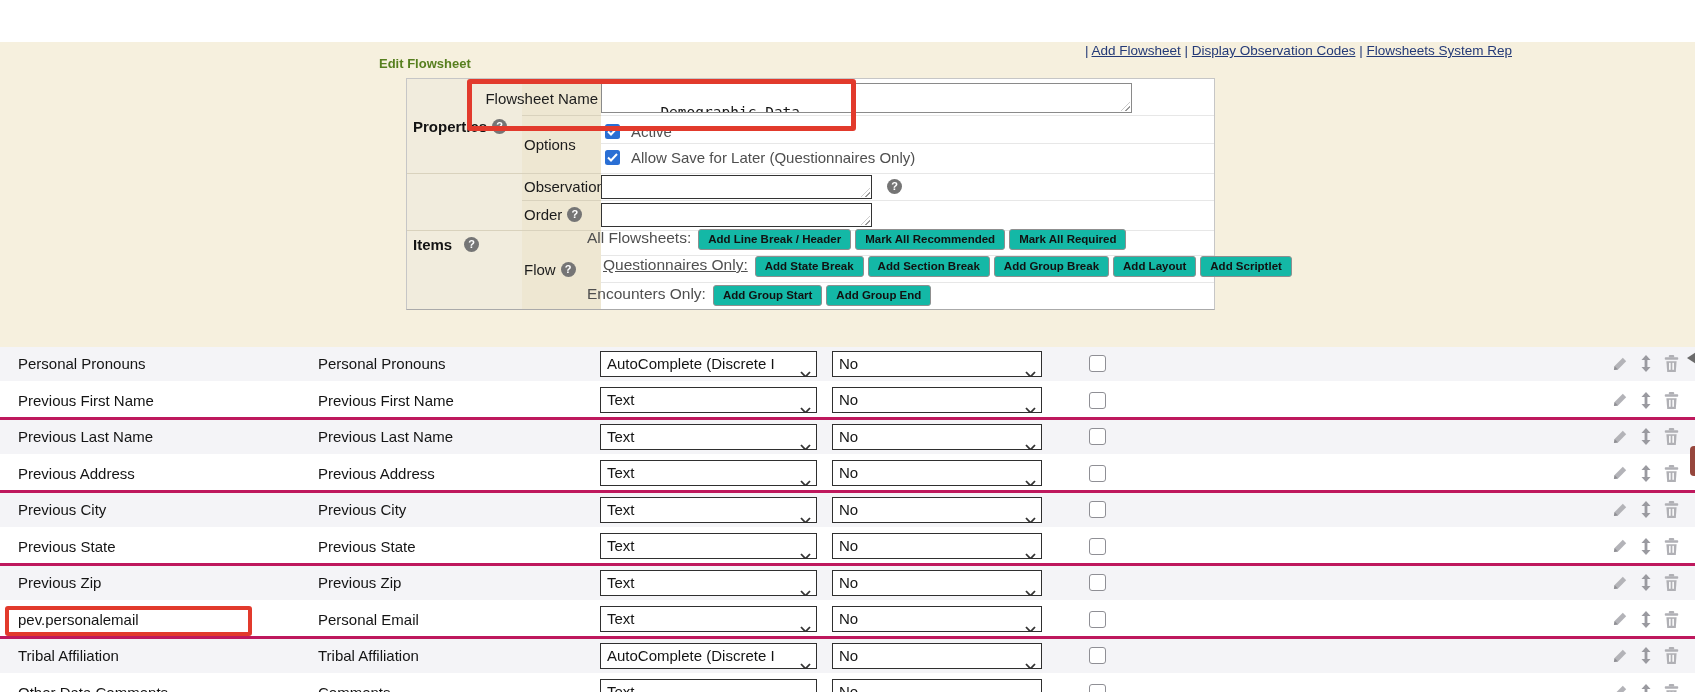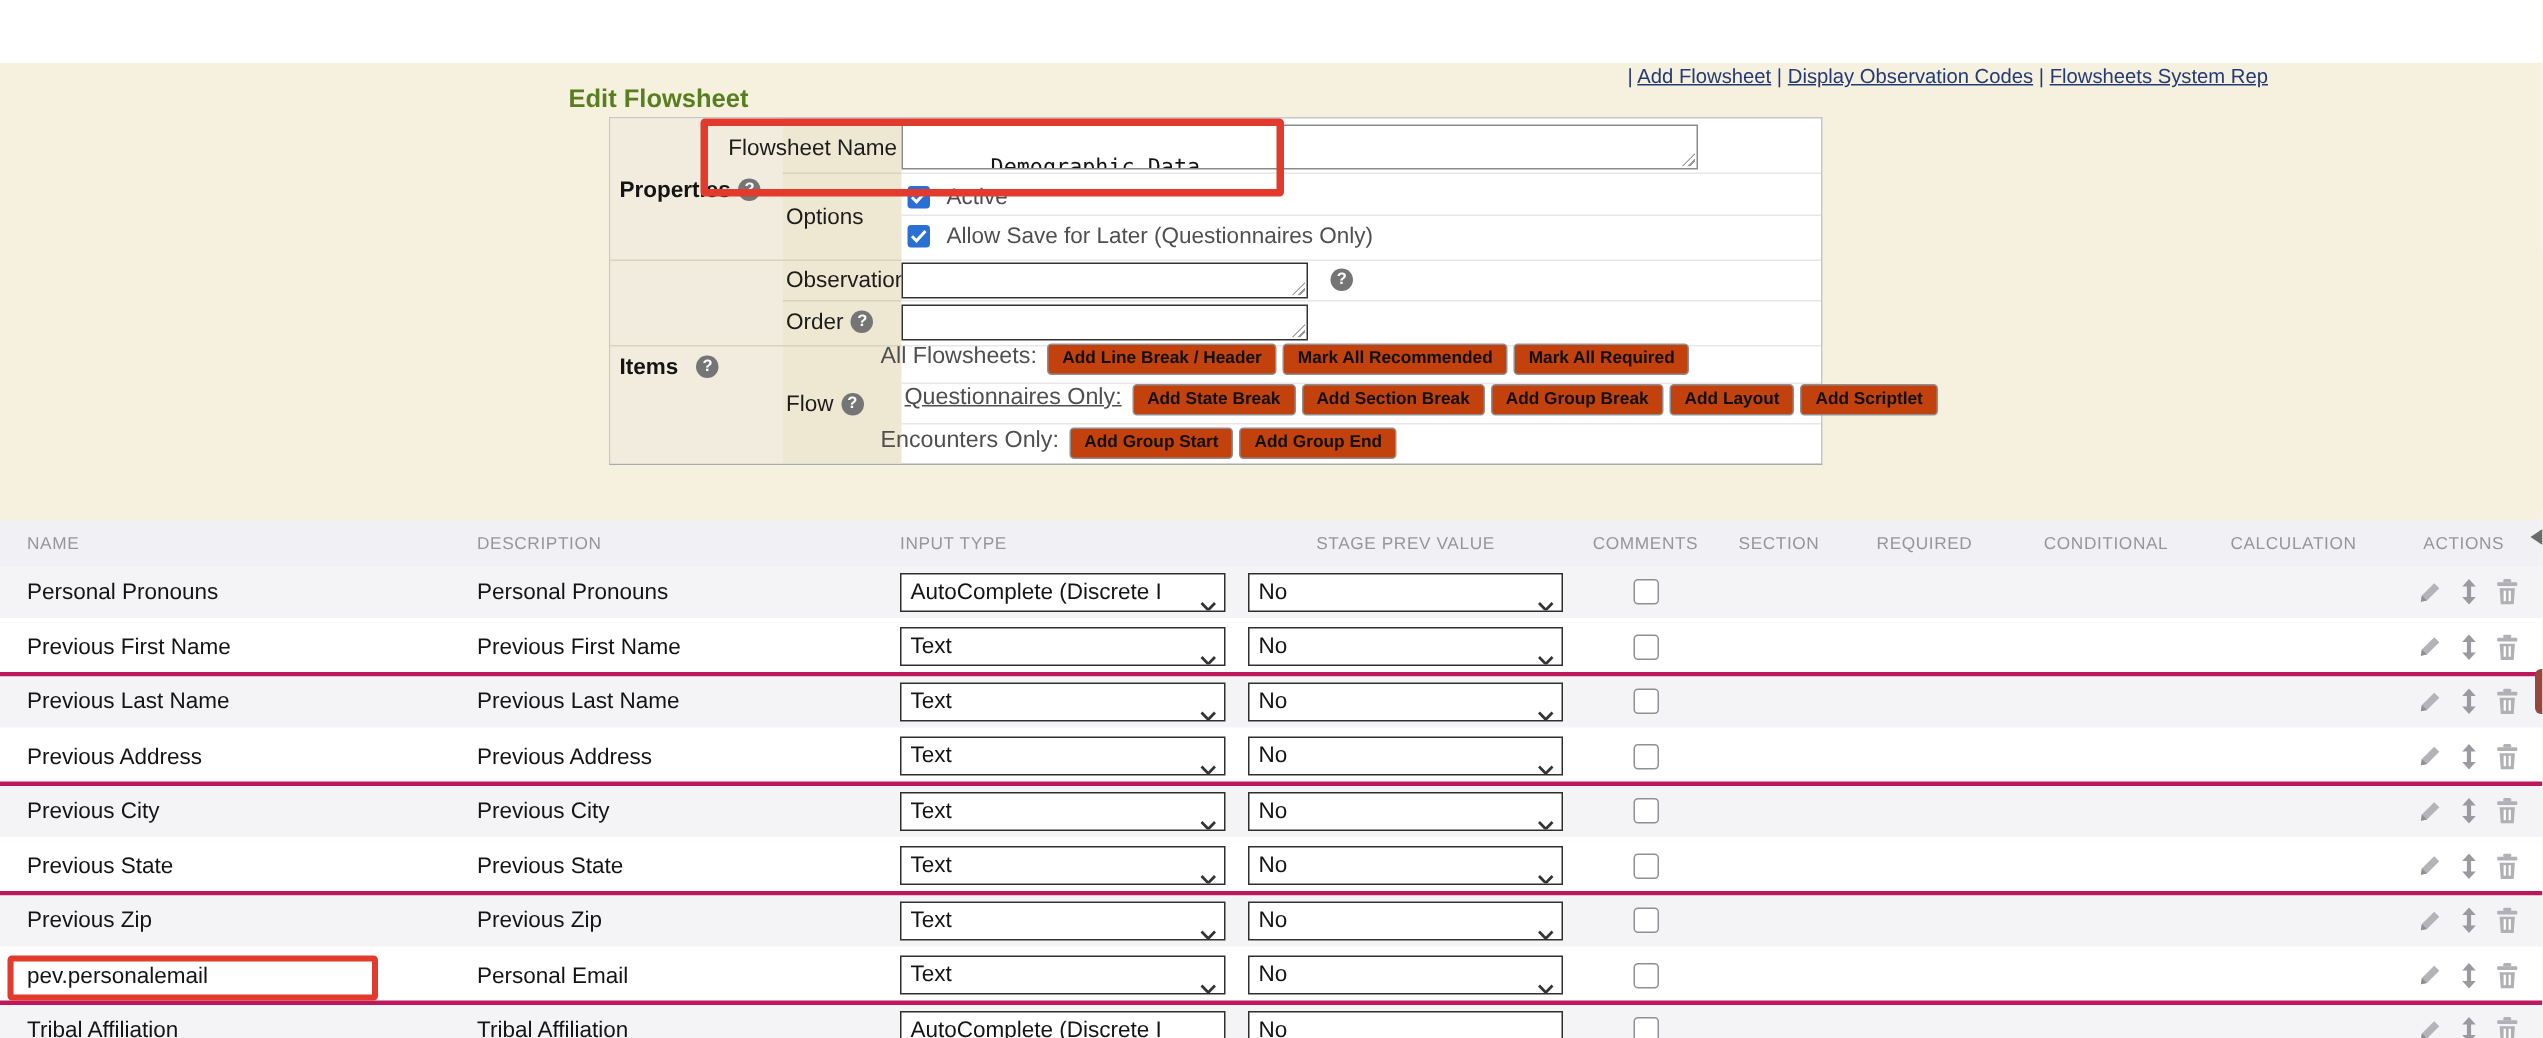--- a/index.html
+++ b/index.html
@@ -10,21 +10,21 @@
   html,body{margin:0;padding:0;}
   #screen{position:relative;width:1695px;height:692px;overflow:hidden;
     background:var(--page_bg);font-family:"Liberation Sans",sans-serif;color:#141414;margin-top:42px;}
 
   
   .toplinks{position:absolute;left:1085px;top:1px;white-space:nowrap;font-size:13.5px;color:var(--link_blue);}
   .toplinks a{color:var(--link_blue);text-decoration:underline;cursor:pointer;}
   .toplinks .sep{text-decoration:none;}
 
   
-  .form-title{position:absolute;left:379px;top:14px;font-size:17px;font-weight:bold;color:var(--title_green);}
+  .form-title{position:absolute;left:379px;top:14px;font-size:13px;font-weight:bold;color:var(--title_green);}
   .form-box{position:absolute;left:406px;top:36px;width:807px;height:230px;background:#fff;
     border:1px solid #c6c6c6;border-bottom-color:#aaa;box-sizing:content-box;}
   .col-group{position:absolute;left:0;top:0;width:115px;height:230px;background:var(--form_label_bg);}
   .col-field{position:absolute;left:115px;top:0;width:79px;height:230px;background:var(--form_field_bg);}
   .ln{position:absolute;height:1px;pointer-events:none;}
   .ln.tan{background:#d9d2bd;} .ln.lite{background:#e7e7e7;}
   .cell-properties{position:absolute;left:6px;top:0;height:94px;display:flex;align-items:center;gap:5px;
     font-weight:bold;font-size:15px;}
   .cell-items{position:absolute;left:6px;top:157px;display:flex;align-items:center;gap:12px;font-weight:bold;font-size:15px;}
   .flabel{position:absolute;font-size:15px;color:#1c1c1c;display:flex;align-items:center;gap:5px;height:16px;}
@@ -46,21 +46,21 @@
   .ta-order{left:194px;top:124px;}
   .obs-help{position:absolute;left:480px;top:100px;}
   .opt-row{position:absolute;display:flex;align-items:center;gap:11px;font-size:15px;color:#4f4f4f;height:17px;}
   .opt-row1{left:198px;top:44px;} .opt-row2{left:198px;top:70px;}
   .cbx-on{width:15px;height:15px;border-radius:2.5px;background:var(--checkbox_blue);
     display:flex;align-items:center;justify-content:center;flex:0 0 auto;cursor:pointer;}
   .flow-row{position:absolute;left:180px;display:flex;align-items:flex-start;gap:4px;height:24px;}
   .flow-row .glabel{font-size:15.5px;color:#4f4f4f;margin-right:3px;white-space:nowrap;}
   .flow-row .glabel.u{text-decoration:underline;padding-left:16px;}
   .flow-a{top:150px;} .flow-b{top:177px;} .flow-c{top:206px;}
-  .btn{display:inline-block;background:#c2410c;border:1px solid #8f8f8f;border-radius:3px;
+  .btn{display:inline-block;background:#14b8a6;border:1px solid #8f8f8f;border-radius:3px;
     font-size:11.5px;font-weight:700;color:#111;padding:3px 9px;line-height:13px;white-space:nowrap;cursor:pointer;}
   .redbox1{position:absolute;left:60px;top:0px;width:379px;height:42px;border:5px solid var(--annotation_red);
     border-radius:3px;pointer-events:none;z-index:6;}
 
   
   .dtable{position:absolute;left:0;top:305px;width:1695px;}
   .grid{display:grid;grid-template-columns:318px 276px 232px 222px 98px 80px 114px 128px 122px 105px;align-items:center;}
   .thead{height:31px;background:var(--table_header_bg);color:#95959a;font-size:11.5px;letter-spacing:.4px;}
   .thead .hc{text-align:center;}
   .thead .h-name{padding-left:18px;} .thead .h-input{padding-left:6px;}
@@ -185,32 +185,20 @@
     <span class="glabel">Encounters Only:</span>
   <span class="btn">Add Group Start</span>
           <span class="btn">Add Group End</span>
         </div>
       </div>
 
     <div class="redbox1"></div>
   </div>
 
   <div class="dtable">
-    <div class="grid thead">
-      <div class="h-name">NAME</div>
-      <div class="h-desc">DESCRIPTION</div>
-      <div class="h-input">INPUT TYPE</div>
-      <div class="hc">STAGE PREV VALUE</div>
-      <div class="hc">COMMENTS</div>
-      <div class="hc">SECTION</div>
-      <div class="hc">REQUIRED</div>
-      <div class="hc">CONDITIONAL</div>
-      <div class="hc">CALCULATION</div>
-      <div class="hc">ACTIONS</div>
-    </div>
     <div id="tbody">
         <div class="grid trow alt">
     <div class="td-name">
             <span>Personal Pronouns</span>
           </div>
     <div class="td-desc"><span>Personal Pronouns</span></div>
     <div>
       <div class="select">
         <span class="selval">AutoComplete (Discrete I</span>
         <span class="chev">

